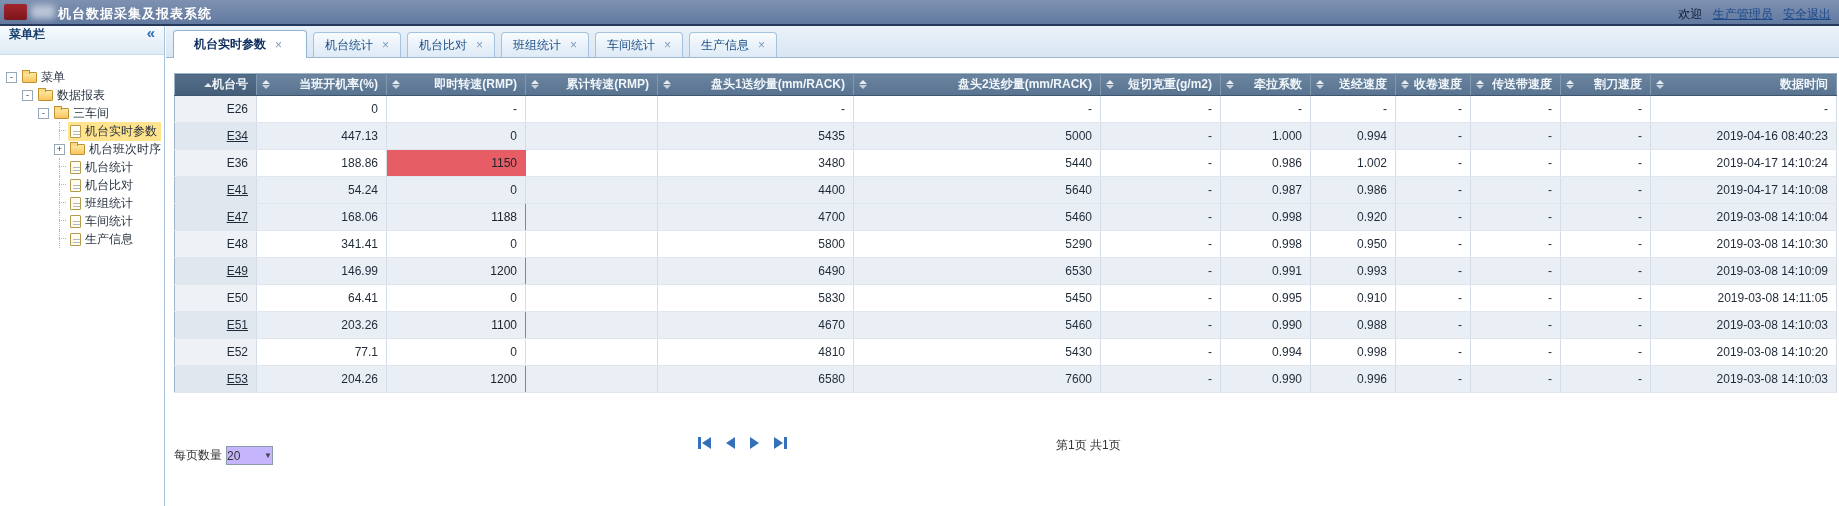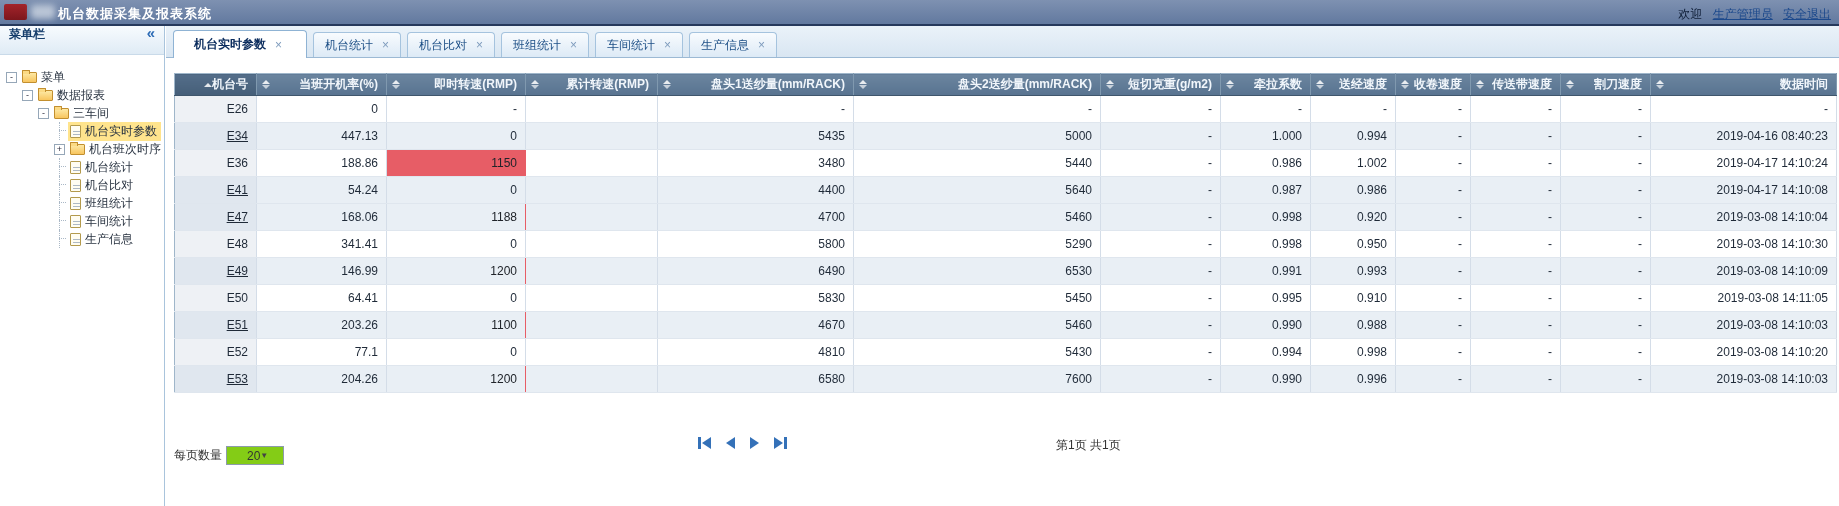--- a/index.html
+++ b/index.html
@@ -77,22 +77,22 @@
              border-right:1px solid #d4dde8; border-bottom:1px solid #dfe6ee; white-space:nowrap;
              overflow:hidden; }
   .grid tr.alt td { background:#e9eff5; }
   .grid td.firstcol { background:#eef1f5; }
   .grid tr.alt td.firstcol { background:#e0e7ef;text-decoration:underline; }
   .grid td.alert { background:#e75d66; border-right-color:#e75d66; color:#20242a; }
 
   
   .pager { position:absolute; left:8px; top:372px; width:1657px; height:28px; font-size:12px; color:#333; }
   .psize { position:absolute; left:0; top:4px; display:flex; align-items:center;margin-top:12px; }
-  .pselect { margin-left:4px; width:58px; height:19px; border:1px solid #8c9bab; background:#84cc16;
-             display:flex; align-items:center; justify-content:space-between; padding:0 20px;
+  .pselect { margin-left:4px; width:47px; height:19px; border:1px solid #8c9bab; background:#c4b5fd;
+             display:flex; align-items:center; justify-content:space-between; padding:0 0;
              cursor:pointer; }
   .pselect .caret { font-size:8px; color:#444; }
   .picons { position:absolute; left:524px; top:7px; display:flex; gap:15px; align-items:center; }
   .picon { display:flex; align-items:center; gap:1px; cursor:pointer; }
   .tri-l { width:0; height:0; border-right:9px solid #3471b8; border-top:6px solid transparent;
            border-bottom:6px solid transparent; }
   .tri-r { width:0; height:0; border-left:9px solid #3471b8; border-top:6px solid transparent;
            border-bottom:6px solid transparent; }
   .pbar { width:3px; height:12px; background:#3471b8; }
   .pinfo { position:absolute; left:882px; top:7px; color:#333; }

